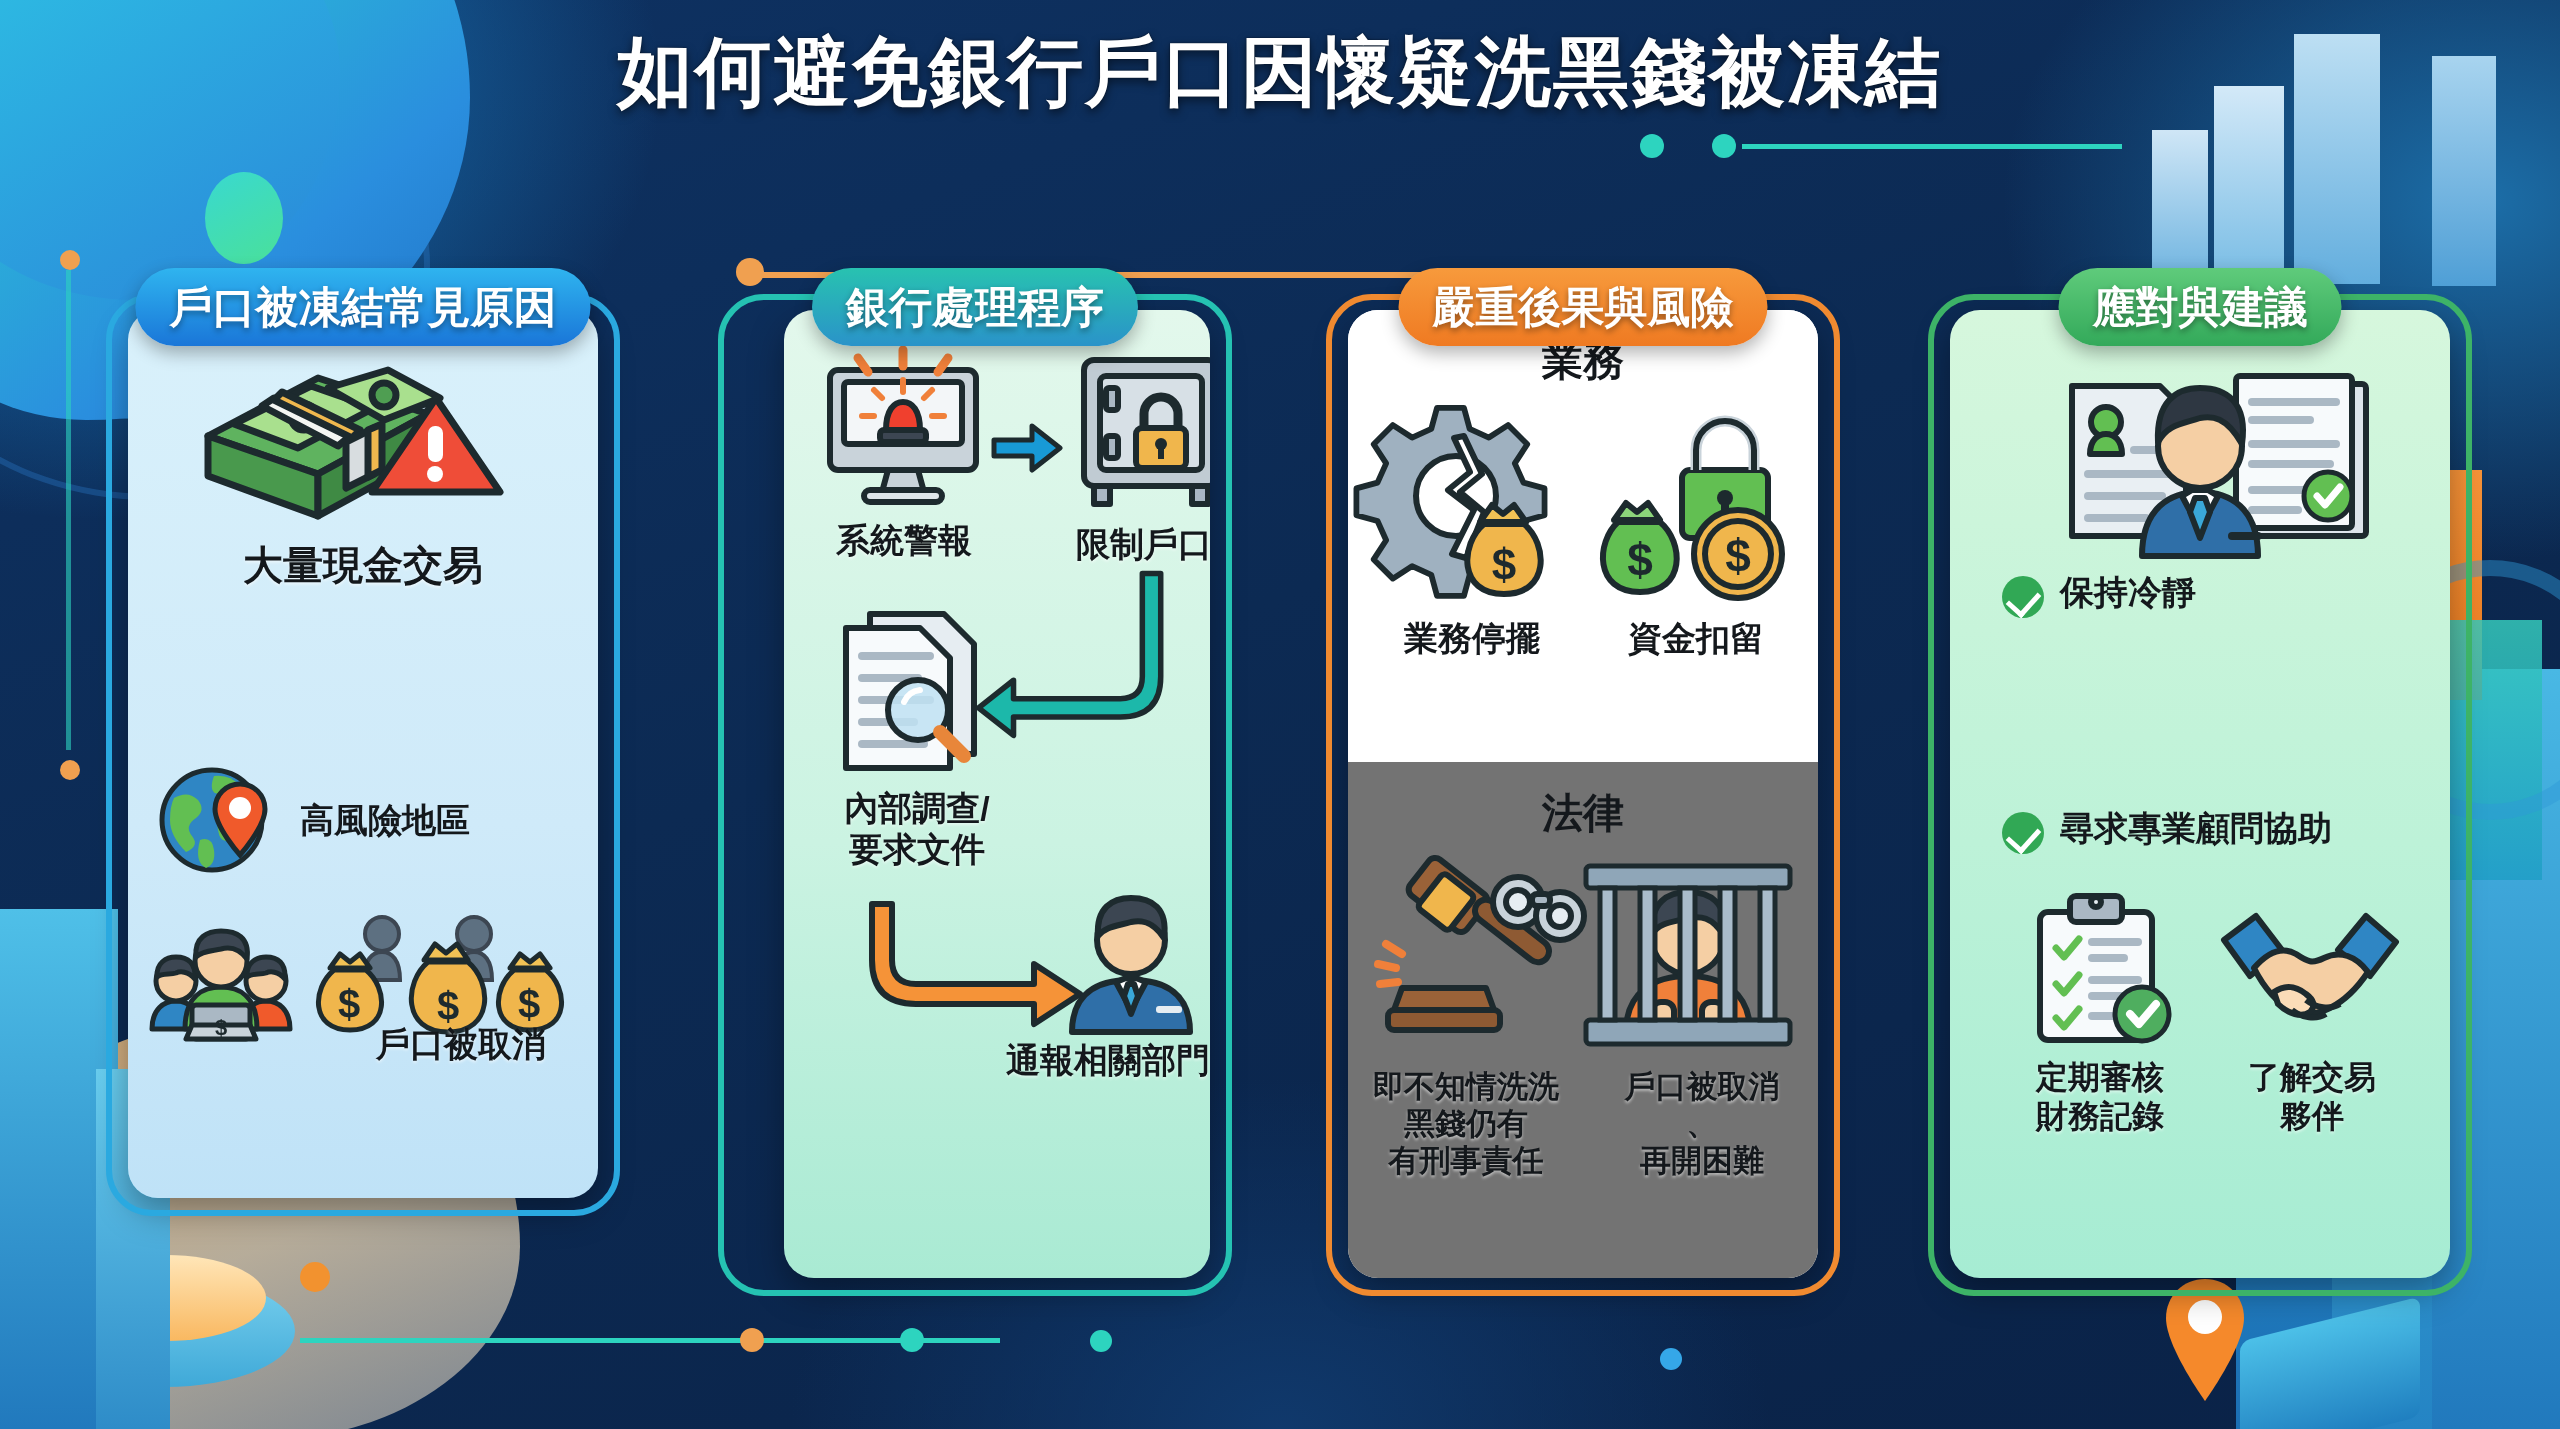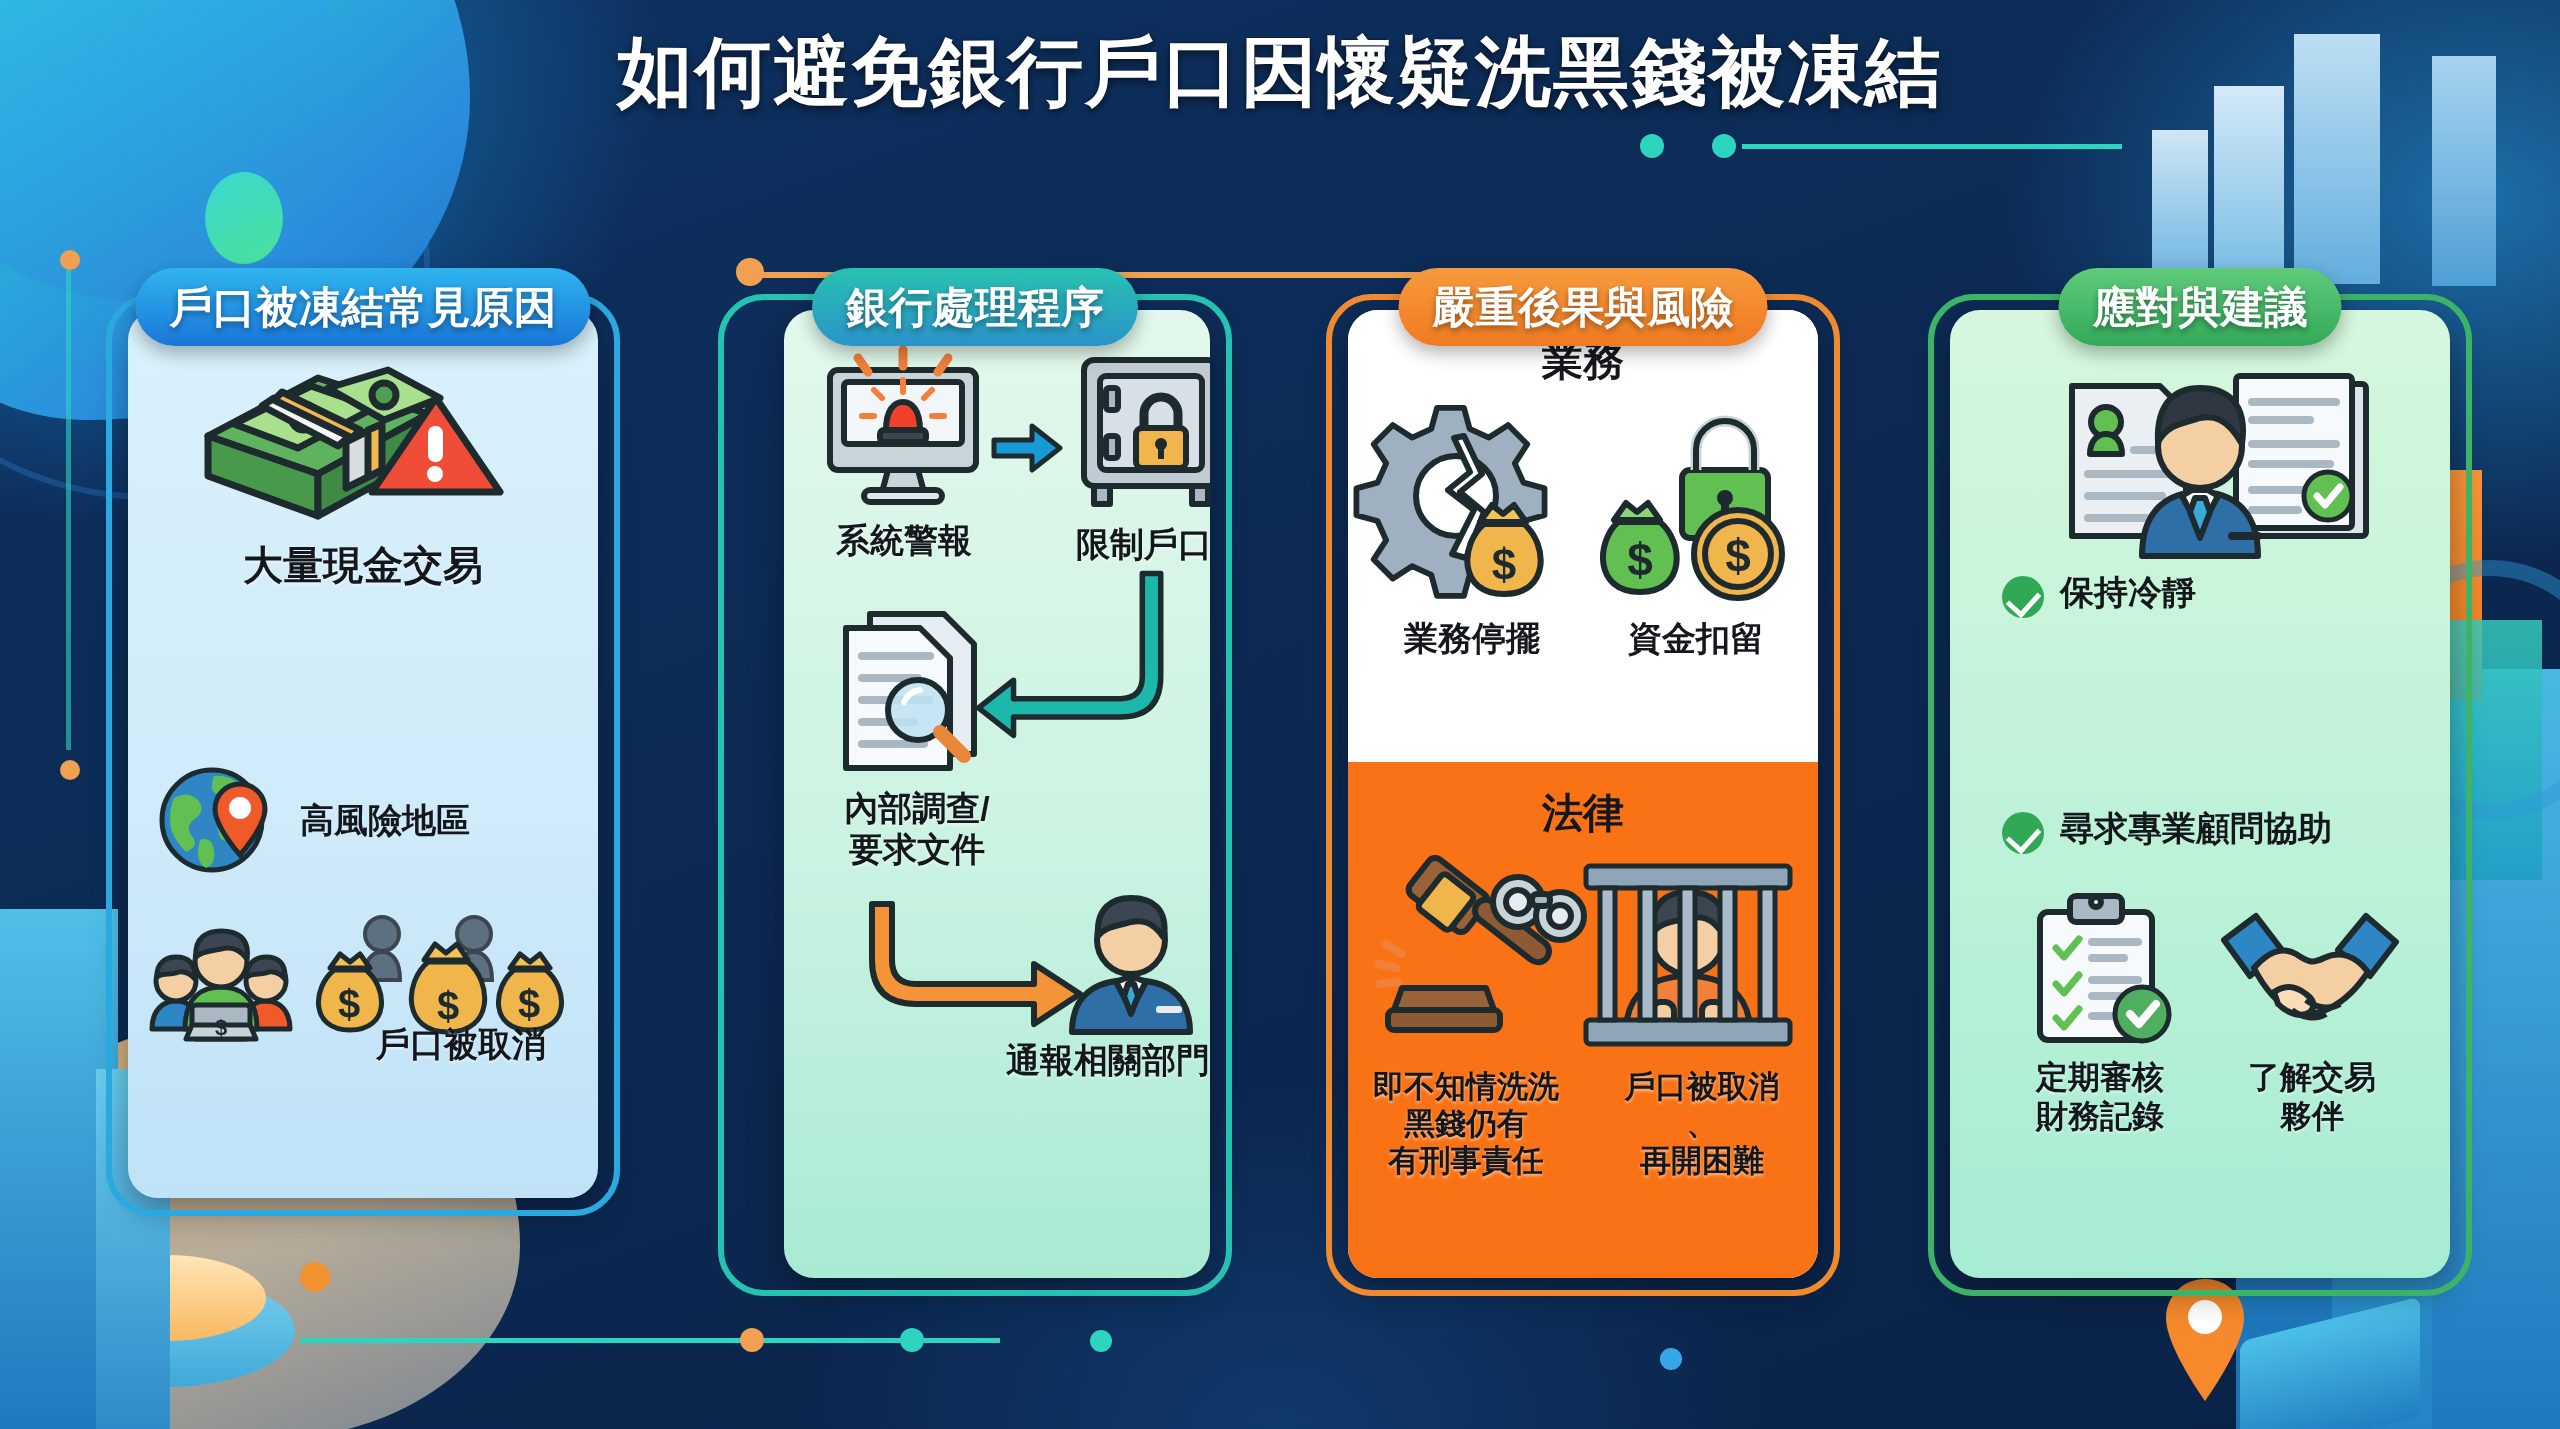--- a/index.html
+++ b/index.html
@@ -120,21 +120,21 @@
 
   .cap { font-weight:bold; color:#14181c; text-shadow:0 2px 3px rgba(255,255,255,.55); }
 
   .hero { position:absolute; }
   .row { position:absolute; display:flex; align-items:center; }
   .rowTxt { font-size:29px; font-weight:bold; color:#14181c; line-height:1.18; }
 
   
   .seg { position:absolute; left:0; right:0; }
   .segTitle { position:absolute; left:0; right:0; text-align:center; font-size:41px; font-weight:bold; color:#14181c; }
-  #seg2 { background:#f97316; }
+  #seg2 { background:#737373; }
 
   .tickRow { position:absolute; display:flex; align-items:flex-start; gap:16px; }
   .tick {
     flex:none; width:42px; height:42px; border-radius:50%;
     background:#31a855; position:relative; margin-top:4px;
   }
   .tick::after {
     content:""; position:absolute; left:11px; top:9px; width:16px; height:25px;
     border:5px solid #fff; border-top:0; border-left:0; transform:rotate(42deg);
   }

